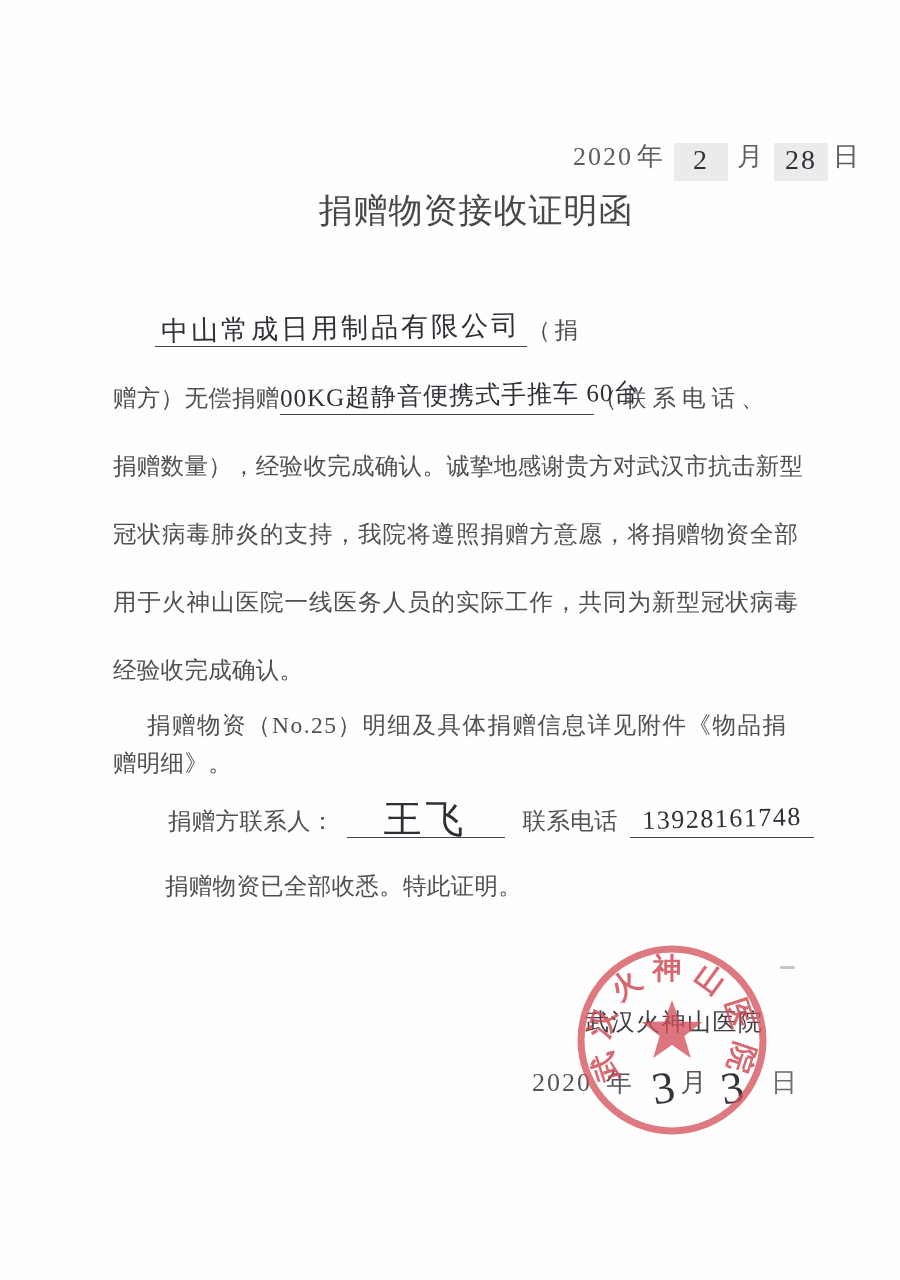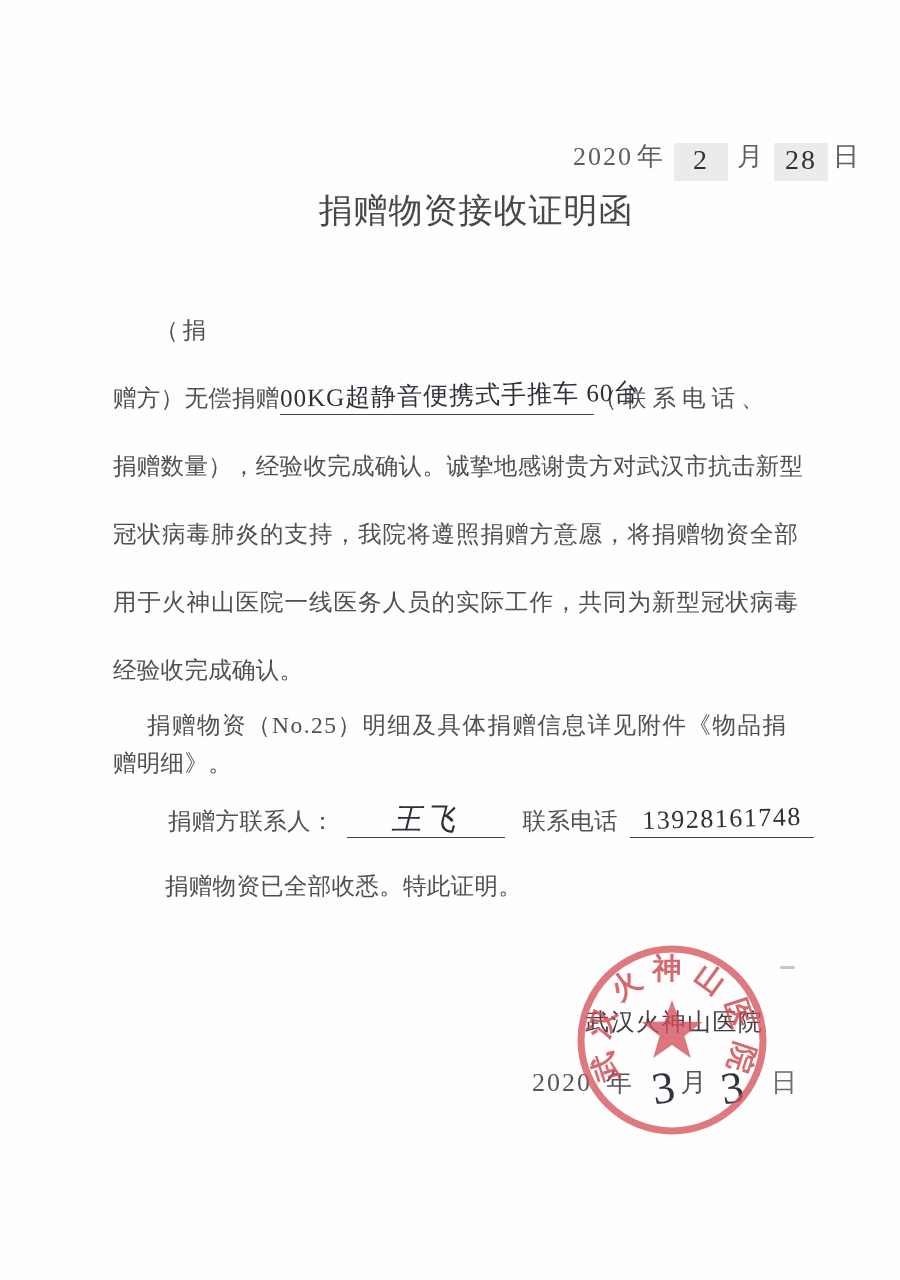--- a/index.html
+++ b/index.html
@@ -26,21 +26,21 @@
   .line{font-size:23.5px;letter-spacing:0.3px;color:#4f4f54;line-height:34px;}
   .blank{
     display:inline-block;position:relative;height:32px;vertical-align:bottom;
     border-bottom:1.7px solid #45454a;text-align:center;
   }
   .blank .hw{
     position:absolute;left:0;right:0;bottom:1px;white-space:nowrap;
   }
   .hw-company{font-size:27px;letter-spacing:3px;transform:rotate(-1deg);}
   .hw-items{font-size:25px;letter-spacing:1px;transform:rotate(-1deg);}
-  .hw-name{font-size:30px;letter-spacing:4px;font-style:italic;}
+  .hw-name{font-size:38px;letter-spacing:4px;}
   .hw-phone{font-size:26px;letter-spacing:1.5px;transform:rotate(-1.5deg);}
   .gap-s{display:inline-block;width:12px;}
   .gap-m{display:inline-block;width:18px;}
   
   .org-name{top:1006px;left:585px;font-size:24px;letter-spacing:1.5px;color:#3e3e43;z-index:2;}
   .stamp{top:938px;left:570px;width:204px;height:204px;z-index:3;opacity:0.85;}
   .bottom-date{top:1062px;left:532px;font-size:26px;letter-spacing:2px;color:#55555a;z-index:2;}
   .bottom-date .hw-day{
     display:inline-block;font-size:45px;transform:rotate(-9deg);
     vertical-align:-12px;color:#33343b;letter-spacing:0;
@@ -55,21 +55,21 @@
 
 <div class="page">
 
   <div class="abs top-date">
     <span>2020</span><span class="sep">年</span><span class="patch"><span class="hw">2</span></span><span class="sep">月</span><span class="patch"><span class="hw">28</span></span><span>日</span>
   </div>
 
   <div class="abs title">捐赠物资接收证明函</div>
 
   <div class="abs line" style="top:313px;left:155px;">
-    <span style="letter-spacing:4px;">（捐</span>
+    <span class="blank" style="width:372px;"><span class="hw hw-company">中山常成日用制品有限公司</span></span><span style="letter-spacing:4px;">（捐</span>
   </div>
 
   <div class="abs line" style="top:381px;left:113px;">
     <span>赠方）无偿捐赠</span><span class="blank" style="width:314px;"><span class="hw hw-items">00KG超静音便携式手推车 60台</span></span><span style="letter-spacing:6px;">（联系电话、</span>
   </div>
 
   <div class="abs line" style="top:449px;left:113px;">捐赠数量），经验收完成确认。诚挚地感谢贵方对武汉市抗击新型</div>
   <div class="abs line" style="top:585px;left:113px;letter-spacing:1px;">用于火神山医院一线医务人员的实际工作，共同为新型冠状病毒</div>
   <div class="abs line" style="top:517px;left:113px;letter-spacing:1px;">冠状病毒肺炎的支持，我院将遵照捐赠方意愿，将捐赠物资全部</div>
   <div class="abs line" style="top:653px;left:113px;">经验收完成确认。</div>

